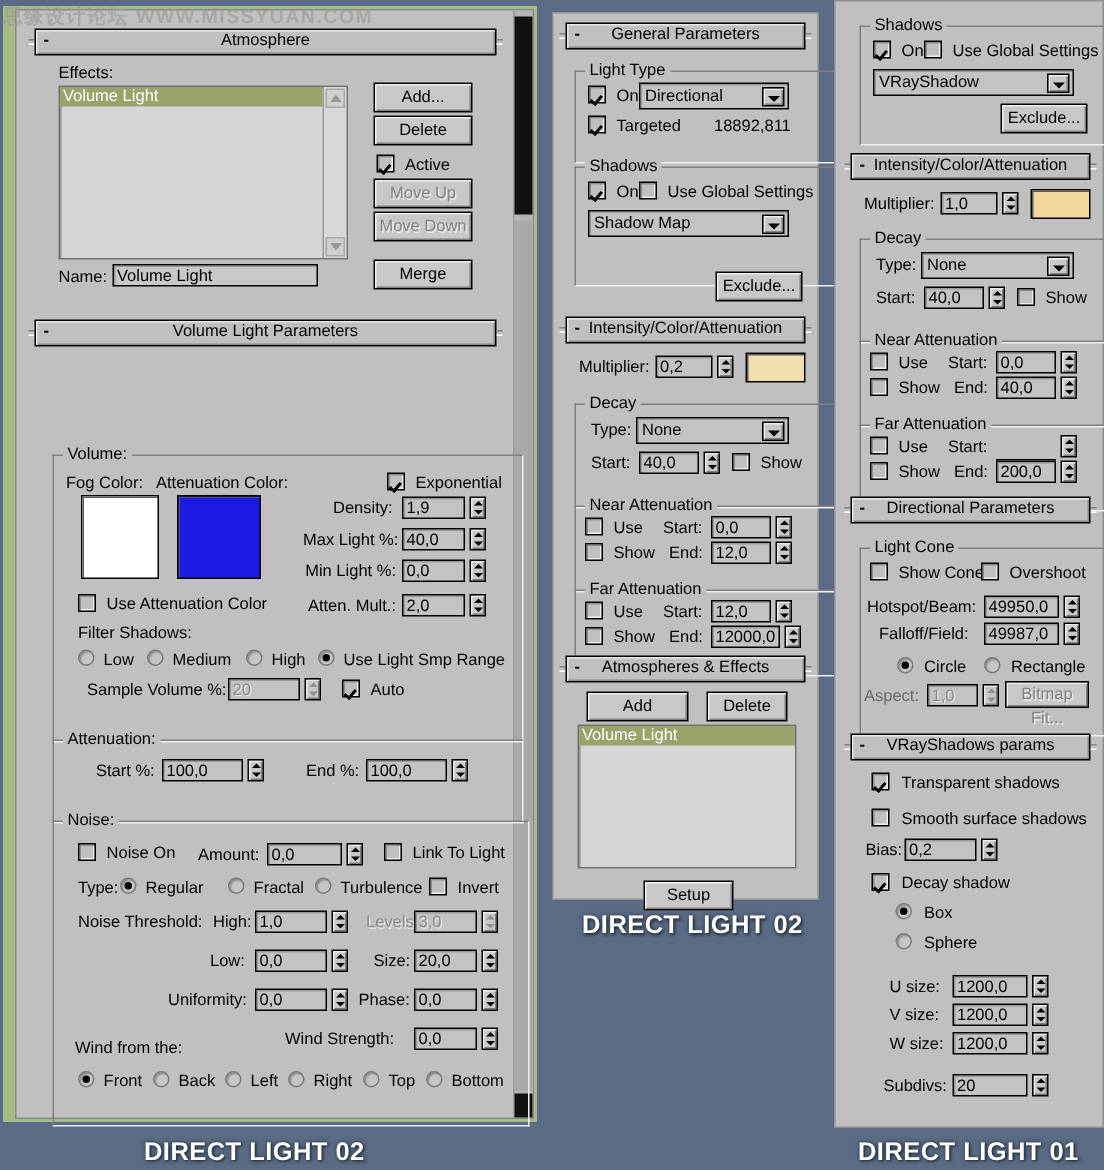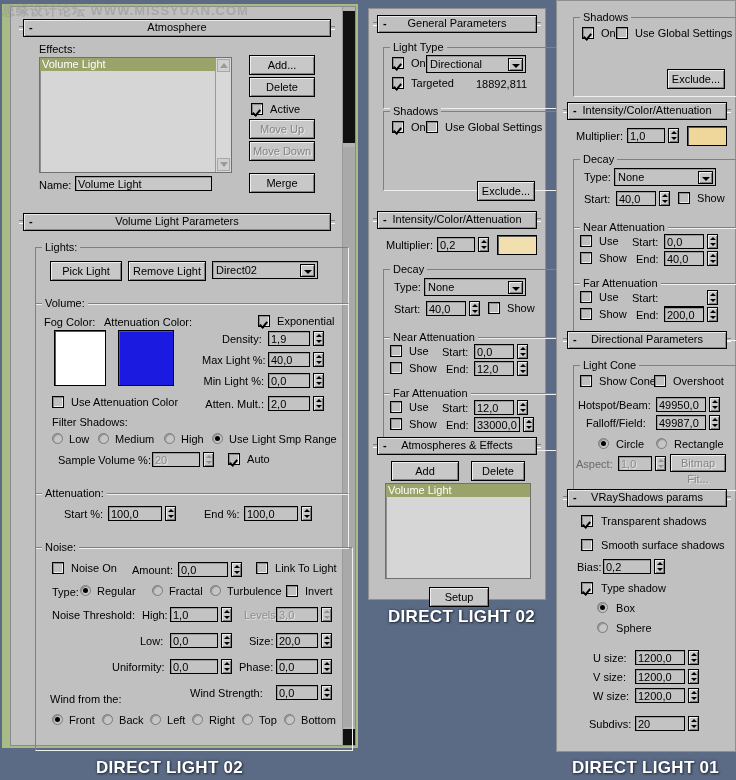--- a/index.html
+++ b/index.html
@@ -210,29 +210,20 @@
     <div class="row lbl" style="left:28px;top:172px;">Name:</div>
     <div class="field" style="position:absolute;left:64px;top:169px;width:137px;background:#c8c8c8;">Volume Light</div>
 
     <div class="rollout-wrap" style="position:absolute;left:8px;top:206px;width:316px;">
       <div class="rollout">
         <span class="minus">-</span>
         <span>Volume Light Parameters</span>
       </div>
     </div>
 
-    <div class="group" style="position:absolute;left:18px;top:232px;width:300px;height:44px;">
-      <span class="glabel">Lights:</span>
-      <div class="btn" style="position:absolute;left:14px;top:13px;width:72px;">Pick Light</div>
-      <div class="btn" style="position:absolute;left:92px;top:13px;width:78px;">Remove Light</div>
-      <div class="combo" style="position:absolute;left:176px;top:13px;width:106px;">
-        <span>Direct02</span>
-        <span class="arrow"></span>
-      </div>
-    </div>
 
     <div class="group" style="position:absolute;left:18px;top:288px;width:300px;height:178px;">
       <span class="glabel">Volume:</span>
 
       <div class="row lbl" style="left:8px;top:12px;">Fog Color:</div>
       <div class="row lbl" style="left:68px;top:12px;">Attenuation Color:</div>
       <div class="swatch" style="position:absolute;left:18px;top:26px;width:52px;height:56px;background:#ffffff;"></div>
       <div class="swatch" style="position:absolute;left:82px;top:26px;width:56px;height:56px;background:#1a1ae0;"></div>
 
       <div class="row" style="left:222px;top:11px;">
@@ -419,20 +410,24 @@
   <div class="group" style="position:absolute;left:8px;top:94px;width:160px;height:66px;">
     <span class="glabel">Shadows</span>
     <div class="row" style="left:8px;top:9px;">
       <span class="cbx on"></span>
       <span class="lbl" style="margin-left:4px;">On</span>
     </div>
     <div class="row" style="left:42px;top:9px;">
       <span class="cbx"></span>
       <span class="lbl" style="margin-left:4px;">Use Global Settings</span>
     </div>
+    <div class="combo" style="position:absolute;left:8px;top:28px;width:134px;">
+      <span>Shadow Map</span>
+      <span class="arrow"></span>
+    </div>
   </div>
   <div class="btn" style="position:absolute;left:108px;top:172px;width:58px;">Exclude...</div>
 
   <div class="rollout-wrap" style="position:absolute;left:4px;top:202px;width:168px;">
     <div class="rollout">
       <span class="minus">-</span>
       <span>Intensity/Color/Attenuation</span>
     </div>
   </div>
 
@@ -482,21 +477,21 @@
       <span class="lbl" style="margin-left:4px;">Use</span>
     </div>
     <div class="row lbl" style="left:58px;top:8px;">Start:</div>
     <div class="field" style="position:absolute;left:90px;top:6px;width:40px;">12,0</div>
     <span class="spin" style="position:absolute;left:133px;top:6px;"></span>
     <div class="row" style="left:6px;top:24px;">
       <span class="cbx"></span>
       <span class="lbl" style="margin-left:4px;">Show</span>
     </div>
     <div class="row lbl" style="left:62px;top:25px;">End:</div>
-    <div class="field" style="position:absolute;left:90px;top:23px;width:46px;">33000,0</div>
+    <div class="field" style="position:absolute;left:90px;top:23px;width:46px;">12000,0</div>
     <span class="spin" style="position:absolute;left:139px;top:23px;"></span>
   </div>
 
   <div class="rollout-wrap" style="position:absolute;left:4px;top:428px;width:168px;">
     <div class="rollout">
       <span class="minus">-</span>
       <span>Atmospheres &amp; Effects</span>
     </div>
   </div>
   <div class="btn" style="position:absolute;left:22px;top:452px;width:68px;">Add</div>
@@ -513,20 +508,24 @@
 
   <div class="group" style="position:absolute;left:10px;top:8px;width:160px;height:66px;">
     <span class="glabel">Shadows</span>
     <div class="row" style="left:8px;top:9px;">
       <span class="cbx on"></span>
       <span class="lbl" style="margin-left:4px;">On</span>
     </div>
     <div class="row" style="left:42px;top:9px;">
       <span class="cbx"></span>
       <span class="lbl" style="margin-left:4px;">Use Global Settings</span>
+    </div>
+    <div class="combo" style="position:absolute;left:8px;top:28px;width:134px;">
+      <span>VRayShadow</span>
+      <span class="arrow"></span>
     </div>
   </div>
   <div class="btn" style="position:absolute;left:110px;top:68px;width:58px;">Exclude...</div>
 
   <div class="rollout-wrap" style="position:absolute;left:6px;top:101px;width:168px;">
     <div class="rollout">
       <span class="minus">-</span>
       <span>Intensity/Color/Attenuation</span>
     </div>
   </div>
@@ -639,21 +638,21 @@
   <div class="row" style="left:24px;top:538px;">
     <span class="cbx"></span>
     <span class="lbl" style="margin-left:5px;">Smooth surface shadows</span>
   </div>
   <div class="row lbl" style="left:20px;top:560px;">Bias:</div>
   <div class="field" style="position:absolute;left:46px;top:558px;width:48px;">0,2</div>
   <span class="spin" style="position:absolute;left:97px;top:558px;"></span>
 
   <div class="row" style="left:24px;top:581px;">
     <span class="cbx on"></span>
-    <span class="lbl" style="margin-left:5px;">Type shadow</span>
+    <span class="lbl" style="margin-left:5px;">Decay shadow</span>
   </div>
   <div class="row" style="left:40px;top:601px;">
     <span class="rdo on"></span>
     <span class="lbl" style="margin-left:5px;">Box</span>
   </div>
   <div class="row" style="left:40px;top:621px;">
     <span class="rdo"></span>
     <span class="lbl" style="margin-left:5px;">Sphere</span>
   </div>
 

